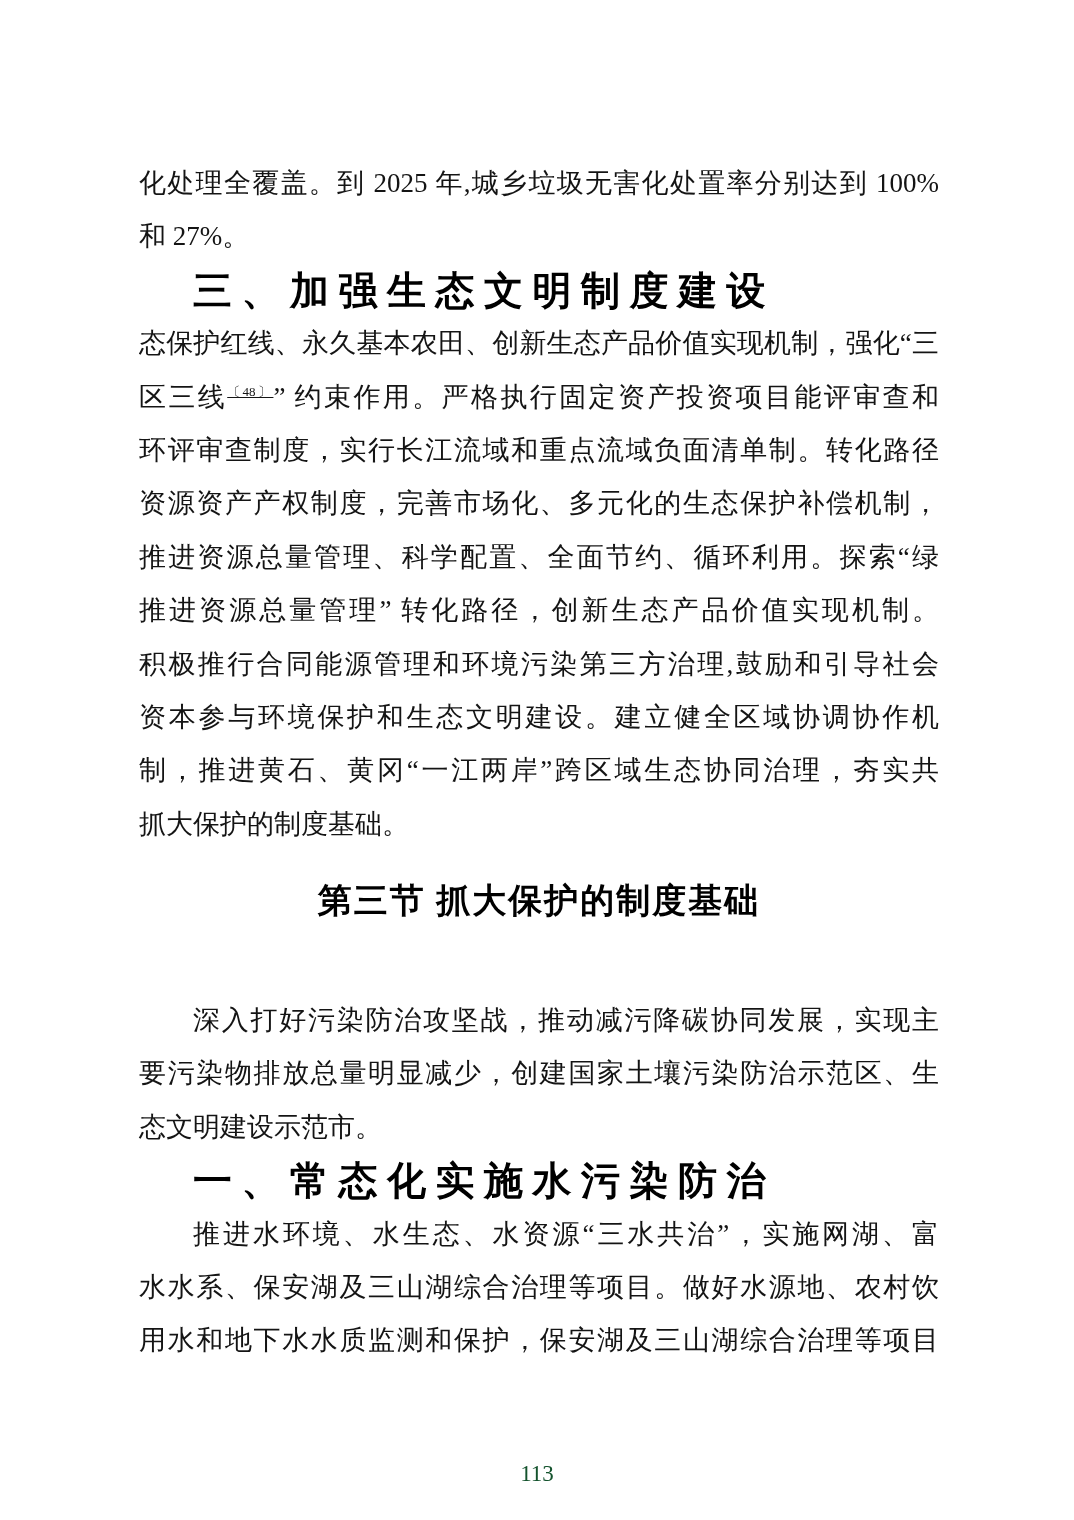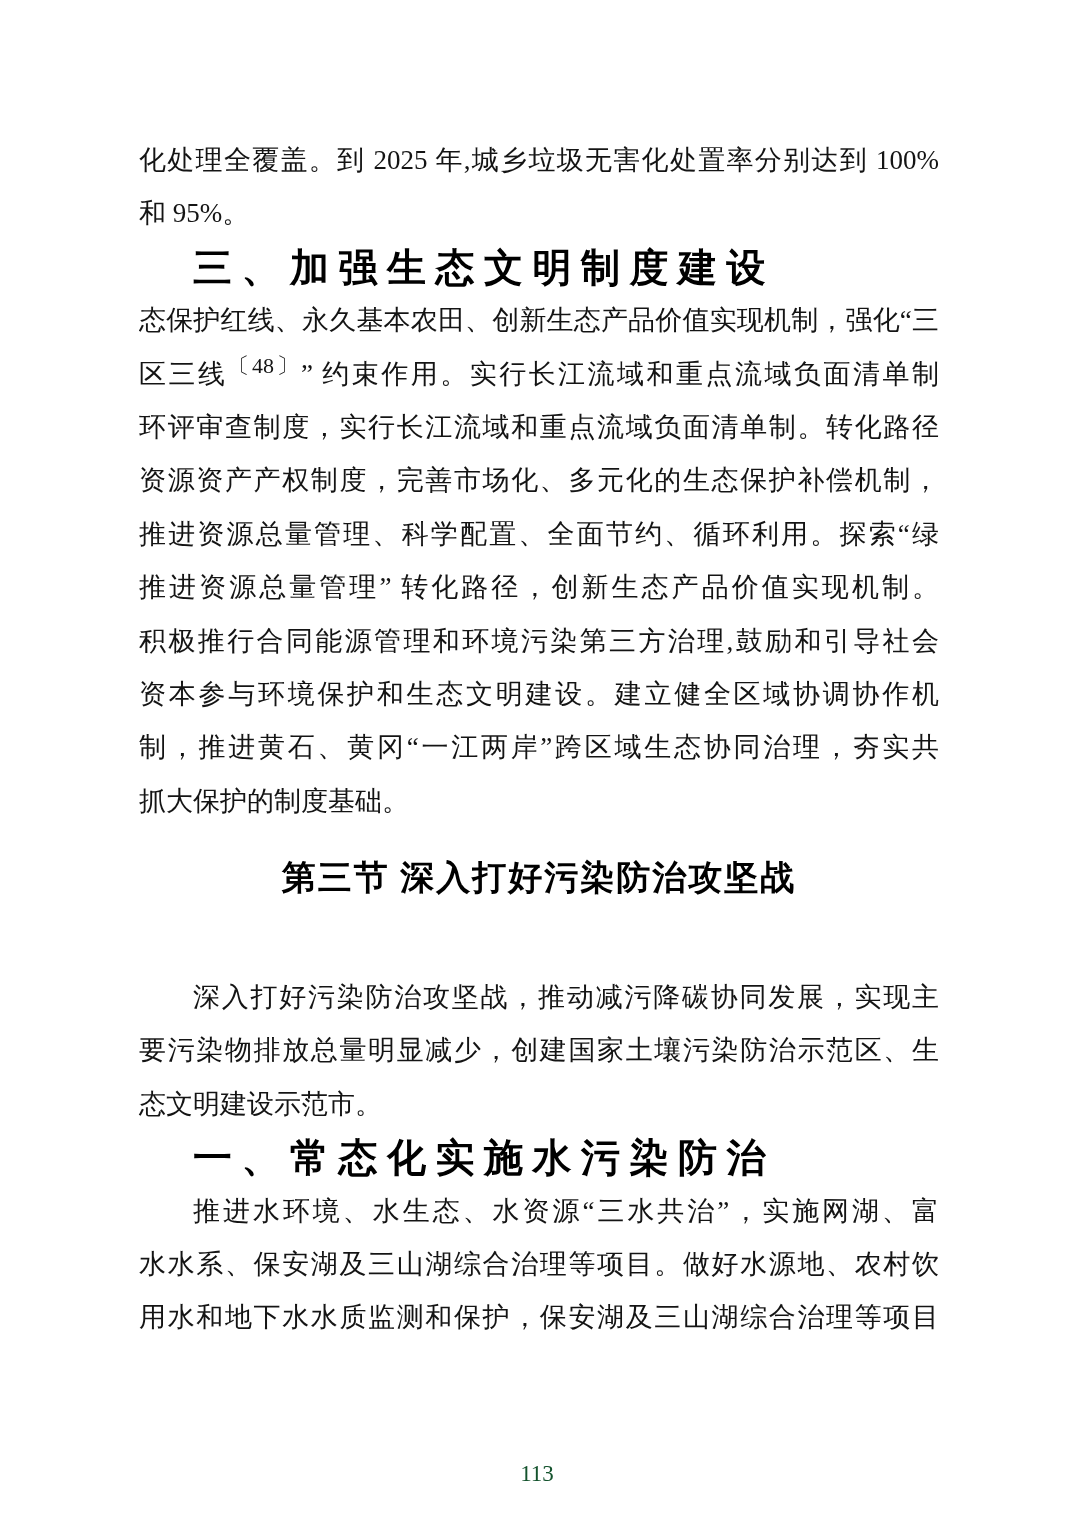--- a/index.html
+++ b/index.html
@@ -12,21 +12,21 @@
     width: 1074px;
     height: 1520px;
     background: #ffffff;
     font-family: "Liberation Serif", "DejaVu Serif", serif;
     color: #141414;
     overflow: hidden;
   }
   .text-column {
     position: absolute;
     left: 139px;
-    top: 134px;
+    top: 157px;
     width: 800px;
   }
   .line {
     height: 53.4px;
     line-height: 53.4px;
     font-size: 27px;
     white-space: nowrap;
   }
   .line.fill {
     white-space: normal;
@@ -54,54 +54,55 @@
     font-weight: 700;
     font-size: 34px;
     letter-spacing: 2px;
     color: #000000;
     white-space: nowrap;
   }
   .line.spacer {
     height: 26px;
   }
   .fnsup {
-    font-size: 22px;
+    font-size: 13px;
     letter-spacing: 0;
     vertical-align: 10px;
     line-height: 0;
+    text-decoration: underline;
   }
   .page-number {
     position: absolute;
     left: 0;
     right: 0;
     top: 1461px;
     text-align: center;
     font-size: 23px;
     color: #14532d;
   }
 </style>
 </head>
 <body>
 
 <div class="doc-page">
   <div class="text-column">
       <div class="line body fill">化处理全覆盖。到 2025 年,城乡垃圾无害化处置率分别达到 100%</div>
-      <div class="line body">和 95%。</div>
+      <div class="line body">和 27%。</div>
       <div class="line heading">三、加强生态文明制度建设</div>
       <div class="line body fill">态保护红线、永久基本农田、创新生态产品价值实现机制，强化“三</div>
-      <div class="line body fill"><span>区三线</span><span class="fnsup">〔48〕</span><span>” 约束作用。实行长江流域和重点流域负面清单制</span></div>
+      <div class="line body fill"><span>区三线</span><span class="fnsup">〔48〕</span><span>” 约束作用。严格执行固定资产投资项目能评审查和</span></div>
       <div class="line body fill">环评审查制度，实行长江流域和重点流域负面清单制。转化路径</div>
       <div class="line body fill">资源资产产权制度，完善市场化、多元化的生态保护补偿机制，</div>
       <div class="line body fill">推进资源总量管理、科学配置、全面节约、循环利用。探索“绿</div>
       <div class="line body fill">推进资源总量管理” 转化路径，创新生态产品价值实现机制。</div>
       <div class="line body fill">积极推行合同能源管理和环境污染第三方治理,鼓励和引导社会</div>
       <div class="line body fill">资本参与环境保护和生态文明建设。建立健全区域协调协作机</div>
       <div class="line body fill">制，推进黄石、黄冈“一江两岸”跨区域生态协同治理，夯实共</div>
       <div class="line body">抓大保护的制度基础。</div>
-      <div class="line section">第三节 深入打好污染防治攻坚战</div>
+      <div class="line section">第三节 抓大保护的制度基础</div>
       <div class="line spacer"></div>
       <div class="line body indent fill">深入打好污染防治攻坚战，推动减污降碳协同发展，实现主</div>
       <div class="line body fill">要污染物排放总量明显减少，创建国家土壤污染防治示范区、生</div>
       <div class="line body">态文明建设示范市。</div>
       <div class="line heading">一、常态化实施水污染防治</div>
       <div class="line body indent fill">推进水环境、水生态、水资源“三水共治”，实施网湖、富</div>
       <div class="line body fill">水水系、保安湖及三山湖综合治理等项目。做好水源地、农村饮</div>
       <div class="line body fill">用水和地下水水质监测和保护，保安湖及三山湖综合治理等项目</div>
     </div>
   <div class="page-number">113</div>

